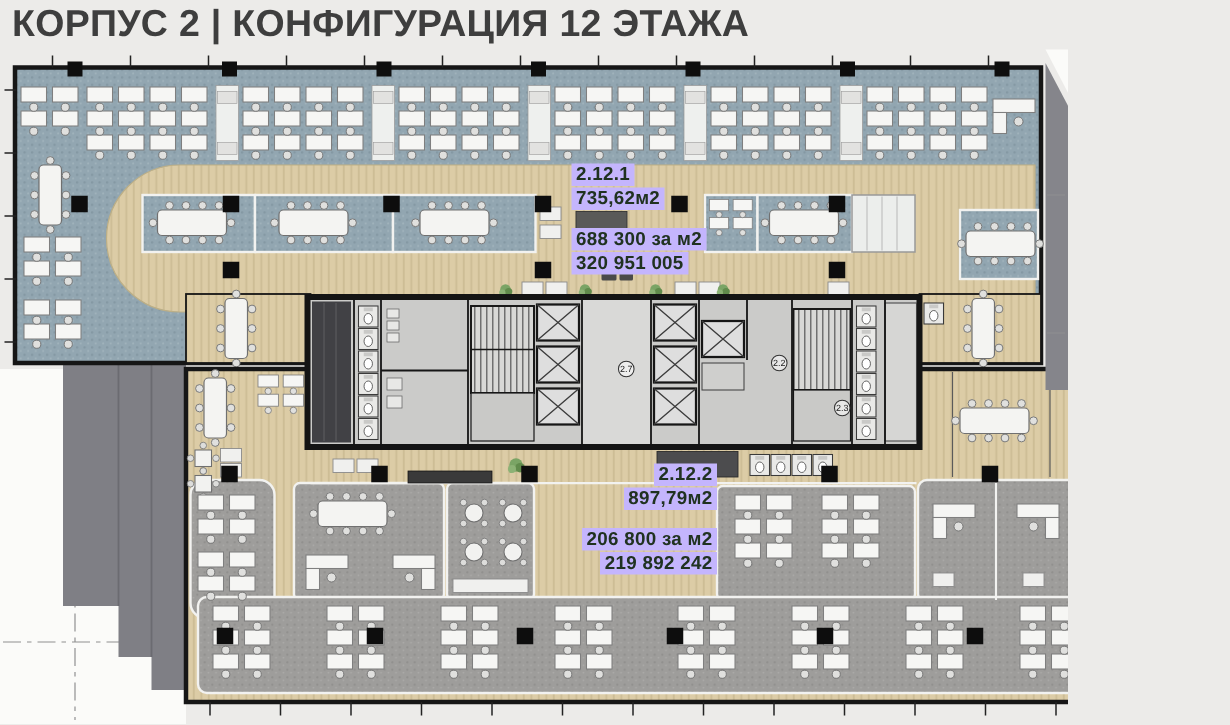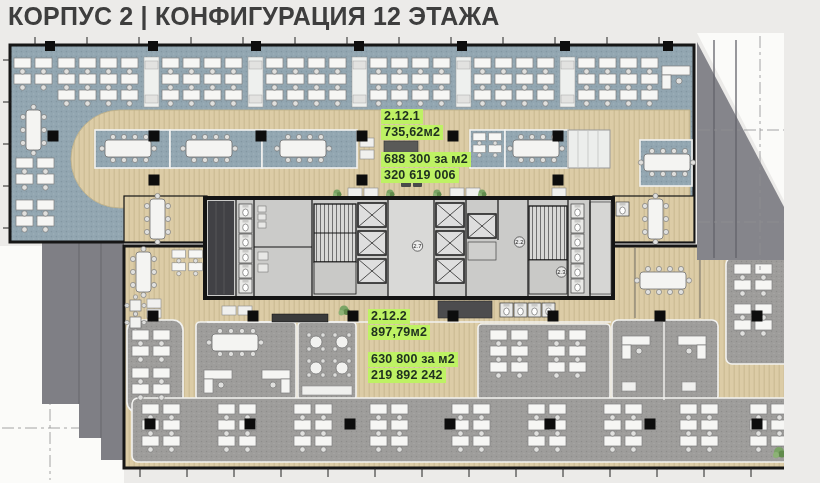--- a/index.html
+++ b/index.html
@@ -1,27 +1,27 @@
 <!DOCTYPE html>
 <html><head>
 <meta charset="utf-8">
 <style>
   html,body{margin:0;padding:0;background:#ecebe9;}
-  .stage{position:relative;width:784px;height:483px;overflow:hidden;
+  .stage{position:relative;width:712px;height:483px;overflow:hidden;
          font-family:"Liberation Sans",sans-serif;background:#ecebe9;}
   .title{position:absolute;top:2px;left:8px;font-size:25px;font-weight:700;
          color:#3e3e3e;letter-spacing:.2px;white-space:nowrap;}
   .plan-svg{position:absolute;top:0;left:0;}
   .unit-label{position:absolute;display:flex;flex-direction:column;align-items:flex-start;z-index:5;}
-  .unit-label span{display:block;width:max-content;background:#bef264;color:#203220;
+  .unit-label span{display:block;width:max-content;background:#c4b5fd;color:#203220;
          font-size:12.5px;line-height:15px;font-weight:700;padding:0 3px;margin-bottom:1px;
          letter-spacing:.2px;}
   .unit-label .gap{height:11px;}
   .lbl1{left:381px;top:109px;}
-  .lbl2{left:368px;top:309px;}
+  .lbl2{left:388px;top:309px;align-items:flex-end;}
 </style>
 </head>
 <body>
 
 <div class="stage">
   <div class="title">КОРПУС 2 | КОНФИГУРАЦИЯ 12 ЭТАЖА</div>
 
   <svg class="plan-svg" width="820" height="483" viewBox="0 0 820 483">
     <defs>
       <pattern id="pBeige" width="5" height="6" patternUnits="userSpaceOnUse">
@@ -433,22 +433,22 @@
       <path d="M3,60h8 M3,102h8 M3,144h8 M3,186h8 M3,228h8"></path>
       <path d="M811,270h8 M811,315h8 M811,360h8 M811,405h8 M811,450h8"></path>
     </g>
   </svg>
 
   <div class="unit-label lbl1">
     <span>2.12.1</span>
     <span>735,62м2</span>
     <div class="gap"></div>
     <span>688 300 за м2</span>
-    <span>320 619 006</span>
+    <span>320 951 005</span>
   </div>
   <div class="unit-label lbl2">
     <span>2.12.2</span>
     <span>897,79м2</span>
     <div class="gap"></div>
-    <span>630 800 за м2</span>
+    <span>206 800 за м2</span>
     <span>219 892 242</span>
   </div>
 </div>
 
 </body></html>

